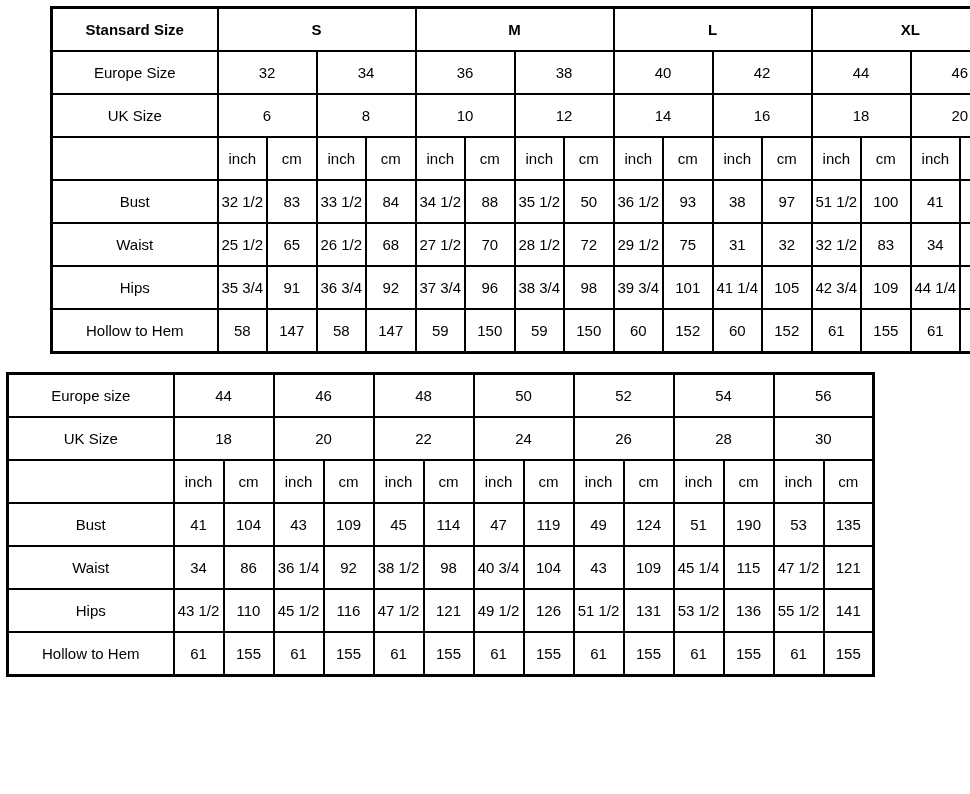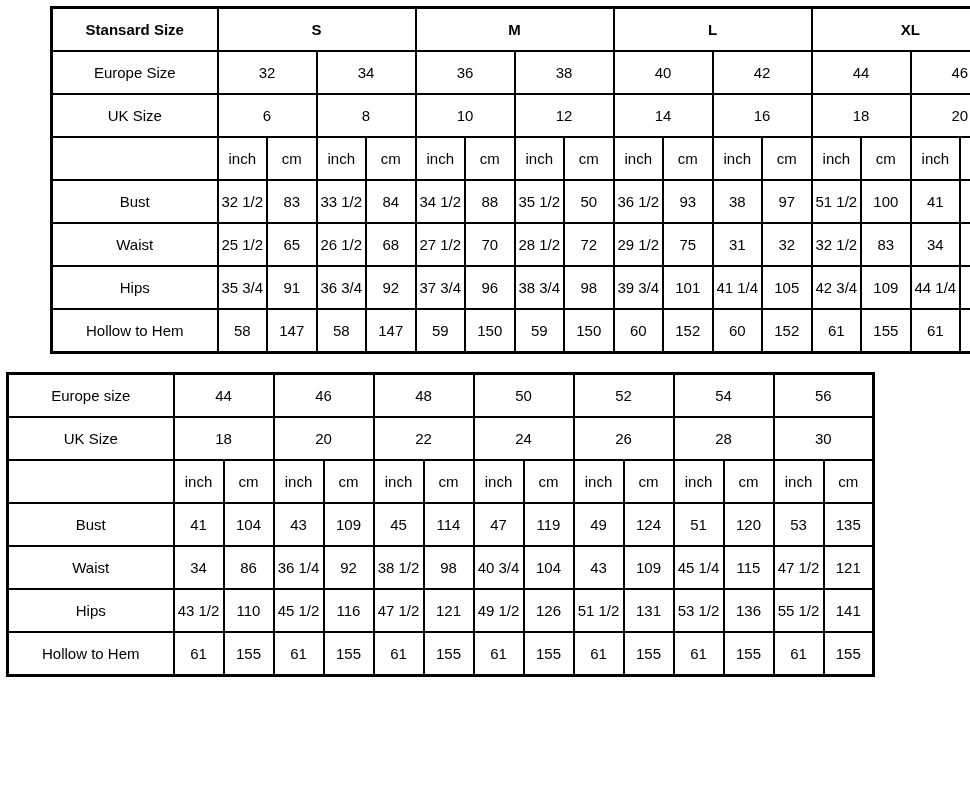--- a/index.html
+++ b/index.html
@@ -279,21 +279,21 @@
         <td>104</td>
         <td>43</td>
         <td>109</td>
         <td>45</td>
         <td>114</td>
         <td>47</td>
         <td>119</td>
         <td>49</td>
         <td>124</td>
         <td>51</td>
-        <td>120</td>
+        <td>190</td>
         <td>53</td>
         <td>135</td>
       </tr>
       <tr>
         <td class="rowhead">Waist</td>
         <td>34</td>
         <td>86</td>
         <td>36 1/4</td>
         <td>92</td>
         <td>38 1/2</td>

